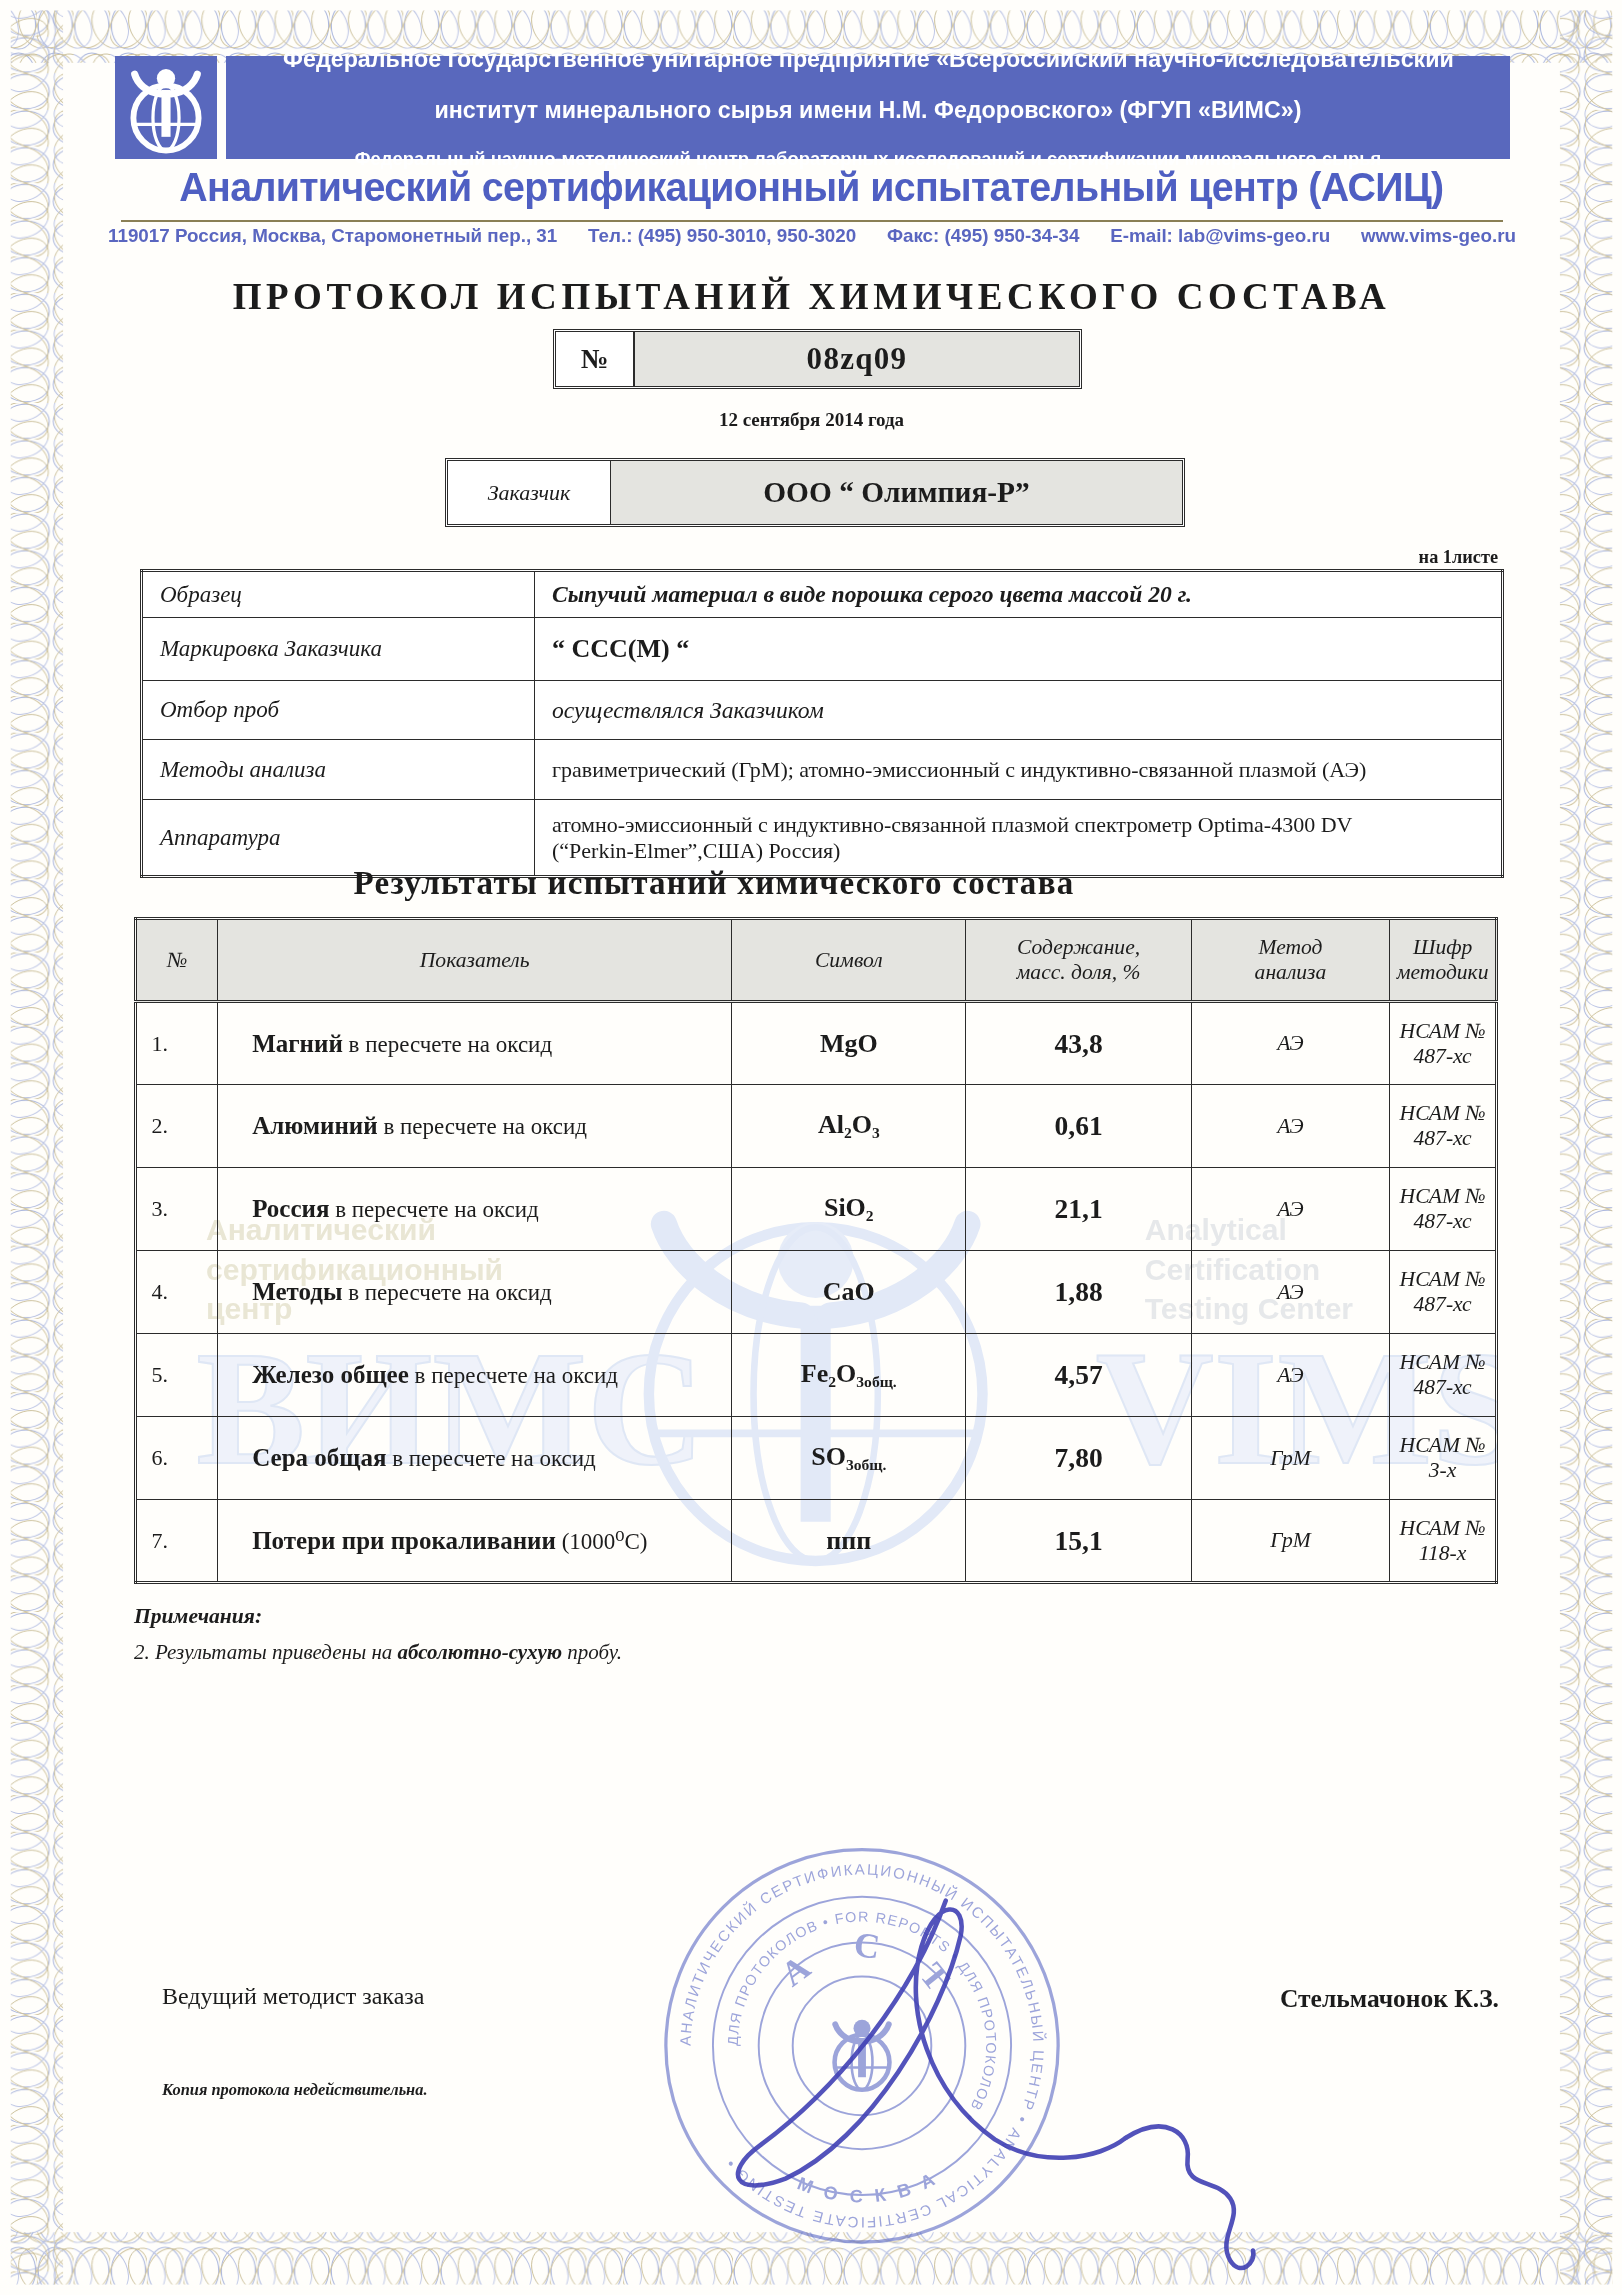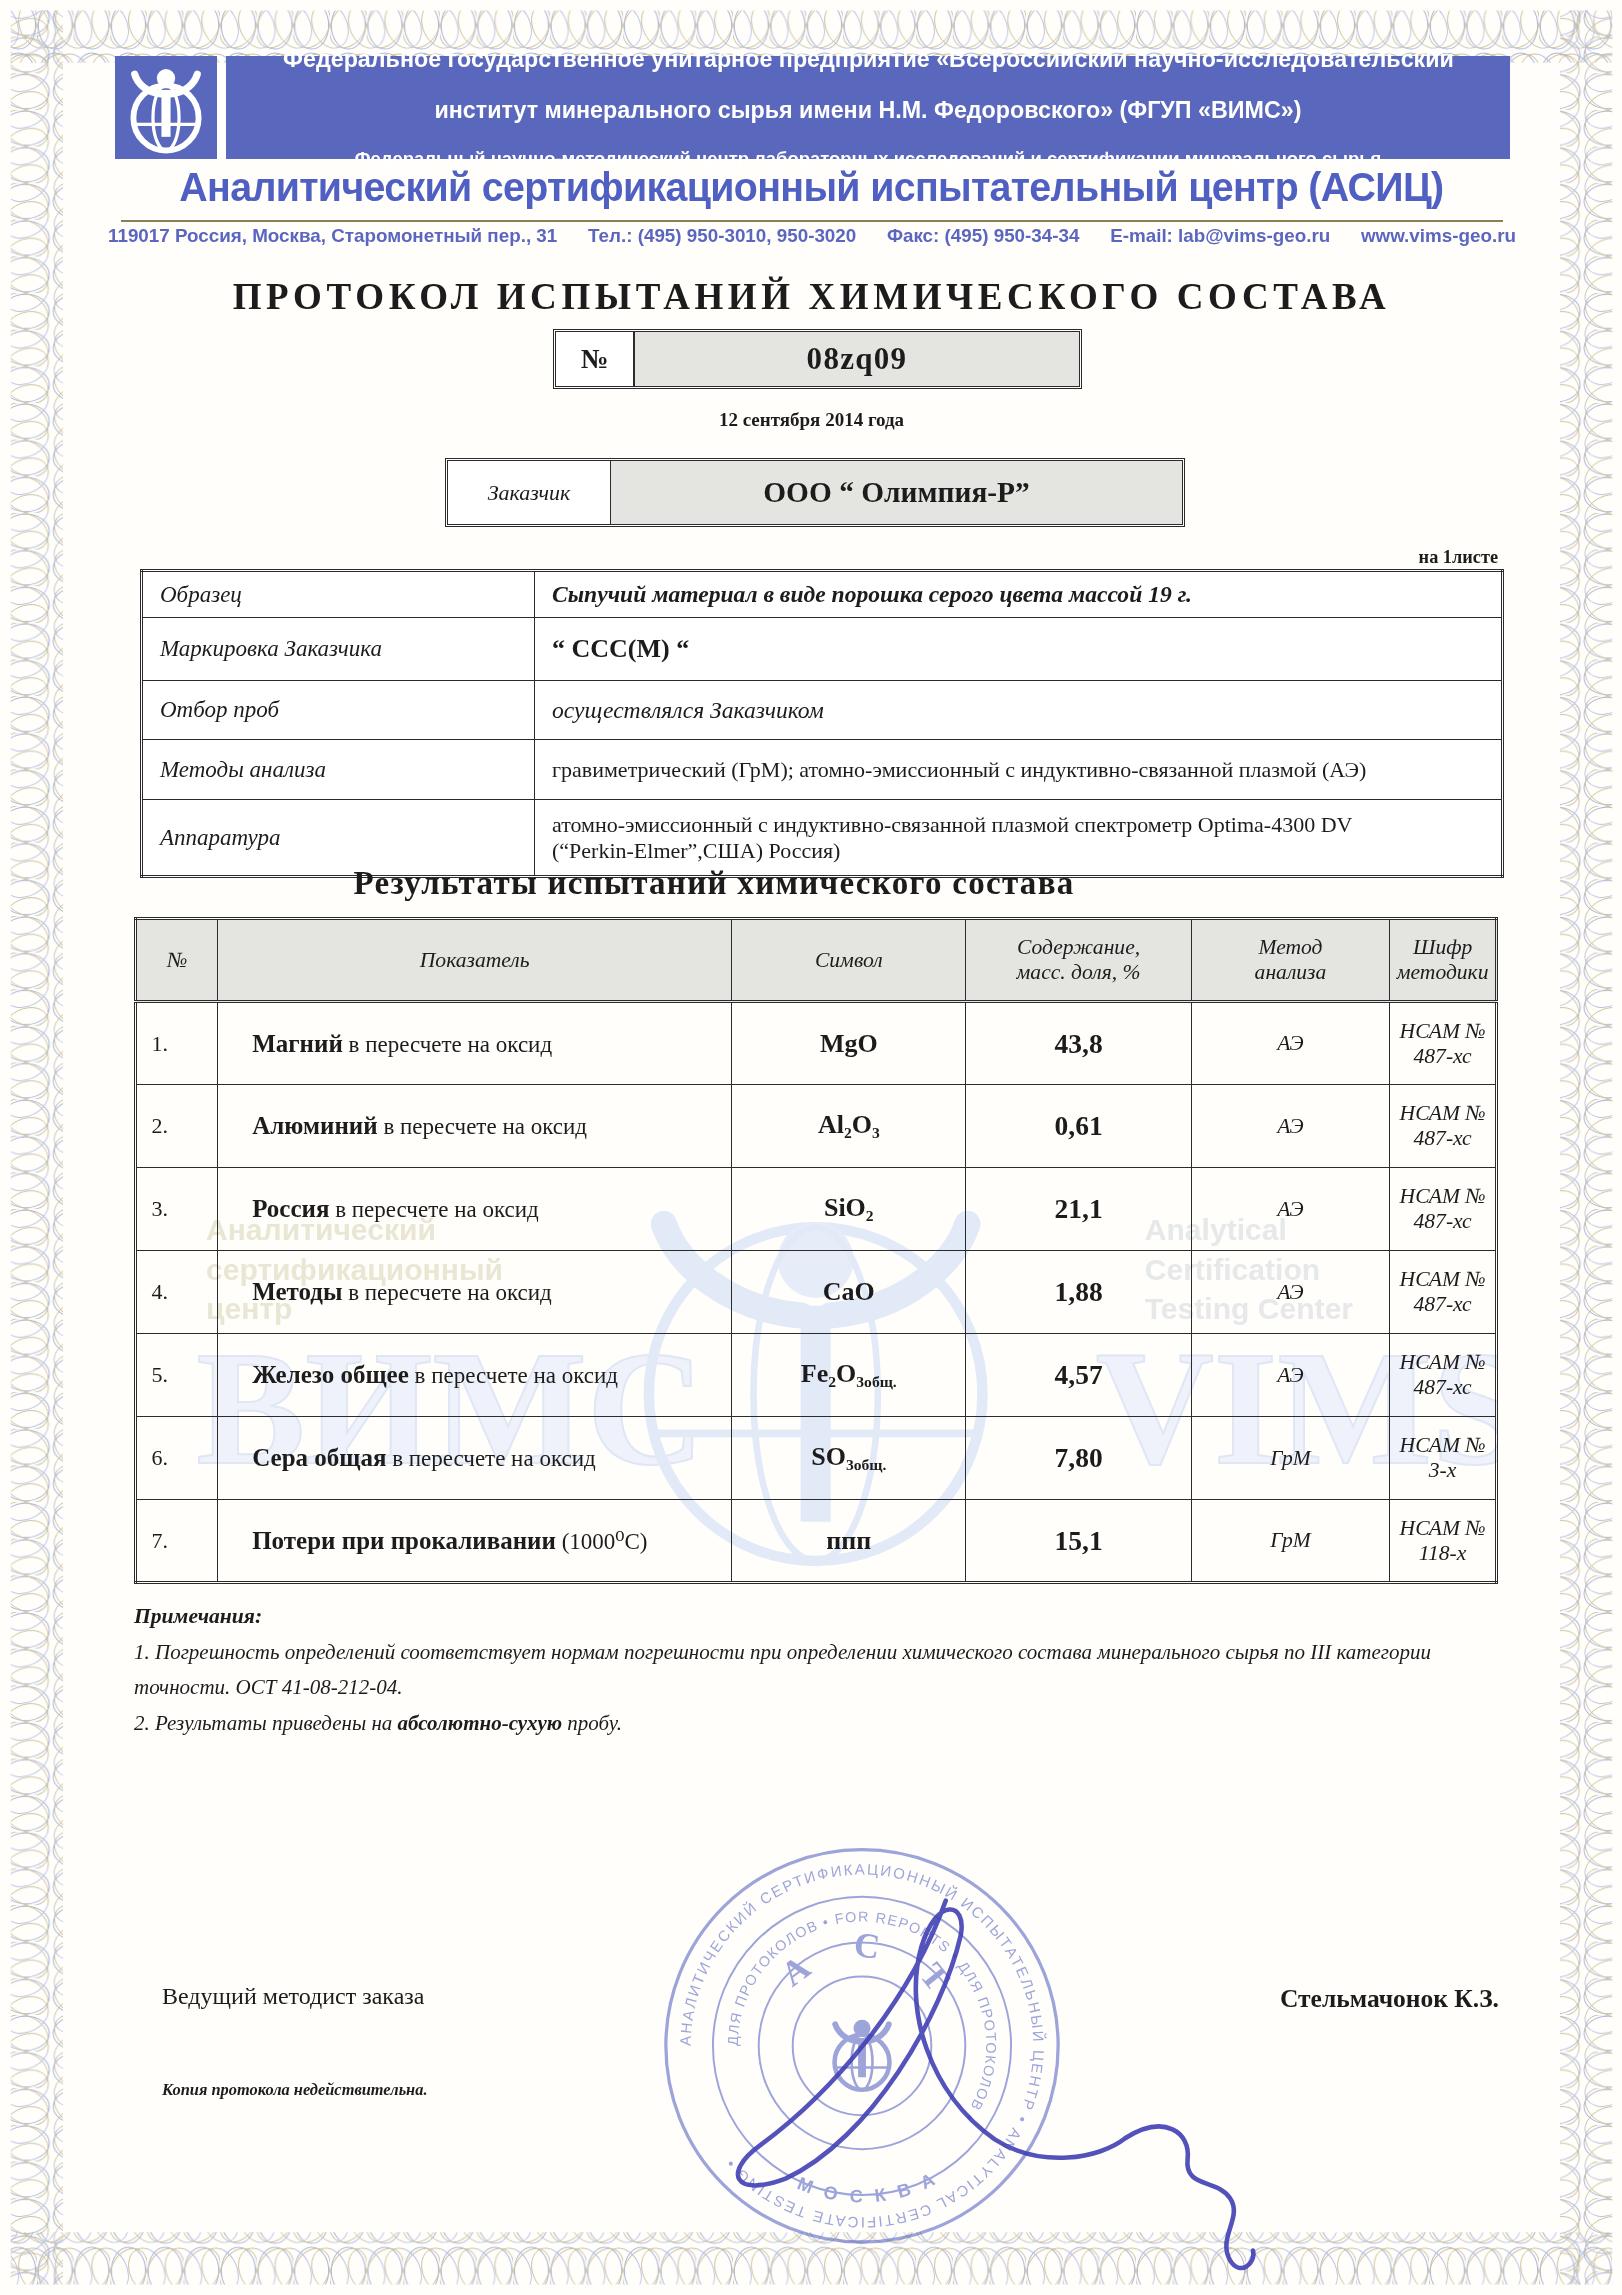--- a/index.html
+++ b/index.html
@@ -176,21 +176,21 @@
     <div class="cust-value">ООО “ Олимпия-Р”</div>
   </div>
 
   <div class="abs z2 sheet-note">на 1листе</div>
 
   <div class="abs z2 info-table">
     <table>
       <tbody>
           <tr class="r1">
         <td class="lbl">Образец</td>
-        <td class="val v-bold-italic">Сыпучий материал в виде порошка серого цвета массой 19 г.</td>
+        <td class="val v-bold-italic">Сыпучий материал в виде порошка серого цвета массой 20 г.</td>
       </tr>
       <tr class="r2">
         <td class="lbl">Маркировка Заказчика</td>
         <td class="val v-bold">“ ССС(М) “</td>
       </tr>
       <tr class="r3">
         <td class="lbl">Отбор проб</td>
         <td class="val v-italic">осуществлялся Заказчиком</td>
       </tr>
       <tr class="r4">
@@ -286,21 +286,20 @@
             <td class="c-val">15,1</td>
             <td class="c-met">ГрМ</td>
             <td class="c-code">НСАМ № 118-х</td>
           </tr>
         </tbody>
     </table>
   </div>
 
   <div class="abs z2 notes">
     <div class="nh">Примечания:</div>
-    <div>1. Погрешность определений соответствует нормам погрешности при определении химического состава минерального сырья по III категории точности. ОСТ 41-08-212-04.</div>
     <div><span>2. Результаты приведены на </span><span class="nb">абсолютно-сухую</span><span> пробу.</span></div>
   </div>
 
   <div class="abs z2 left-title">Ведущий методист заказа</div>
   <div class="abs z2 left-note">Копия протокола недействительна.</div>
   <div class="abs z2 right-name">Стельмачонок К.З.</div>
 
   <svg class="abs z3 stamp-layer" viewBox="0 0 1250 725">
     <defs>
       <path id="ringOuterPath" d="M155,347 a262,262 0 1 1 524,0 a262,262 0 1 1 -524,0"></path>

